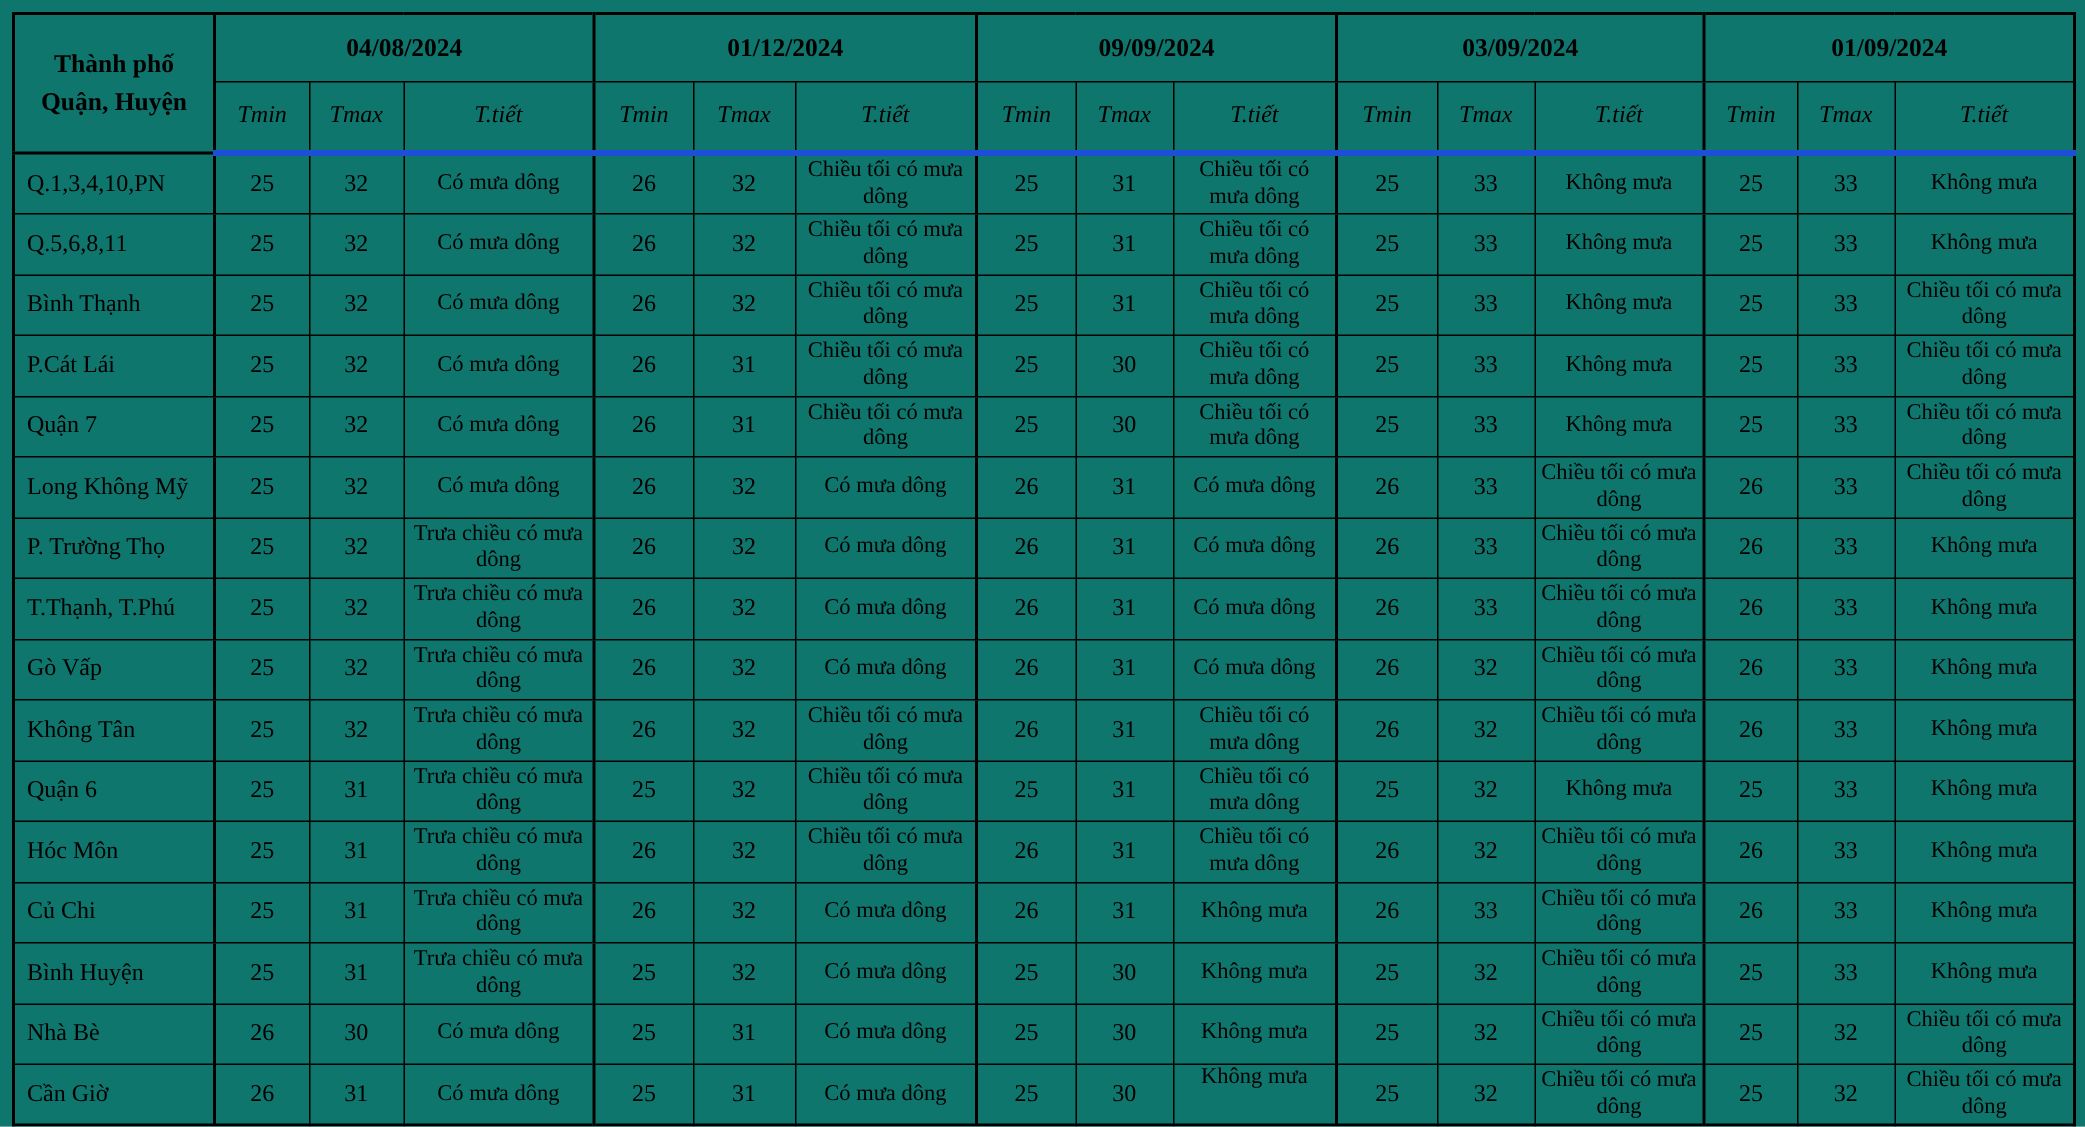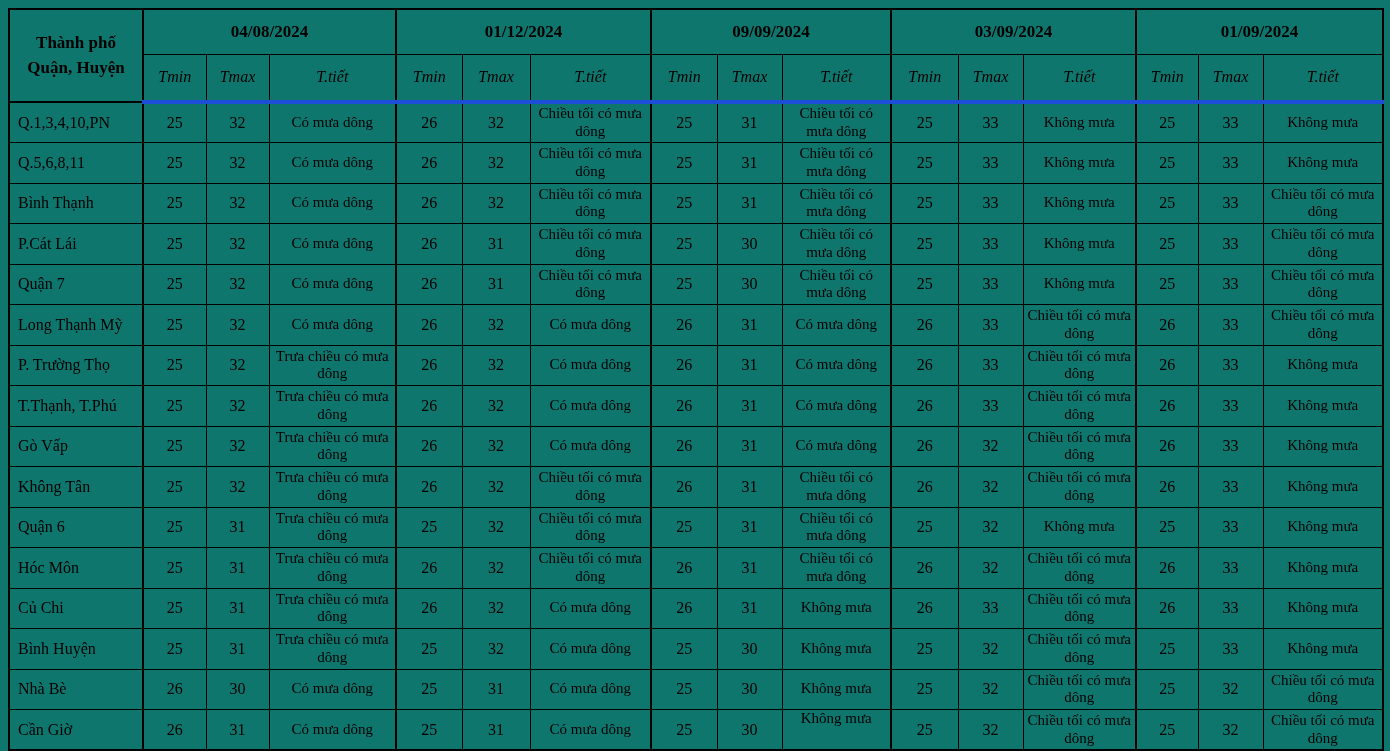--- a/index.html
+++ b/index.html
@@ -201,21 +201,21 @@
           <td class="num">30</td>
           <td class="weather">Chiều tối có mưa dông</td>
           <td class="num gstart">25</td>
           <td class="num">33</td>
           <td class="weather">Không mưa</td>
           <td class="num gstart">25</td>
           <td class="num">33</td>
           <td class="weather">Chiều tối có mưa dông</td>
         </tr>
         <tr>
-          <td class="district">Long Thạnh Mỹ</td>
+          <td class="district">Long Không Mỹ</td>
           <td class="num gstart">25</td>
           <td class="num">32</td>
           <td class="weather">Có mưa dông</td>
           <td class="num gstart">26</td>
           <td class="num">32</td>
           <td class="weather">Có mưa dông</td>
           <td class="num gstart">26</td>
           <td class="num">31</td>
           <td class="weather">Có mưa dông</td>
           <td class="num gstart">26</td>

